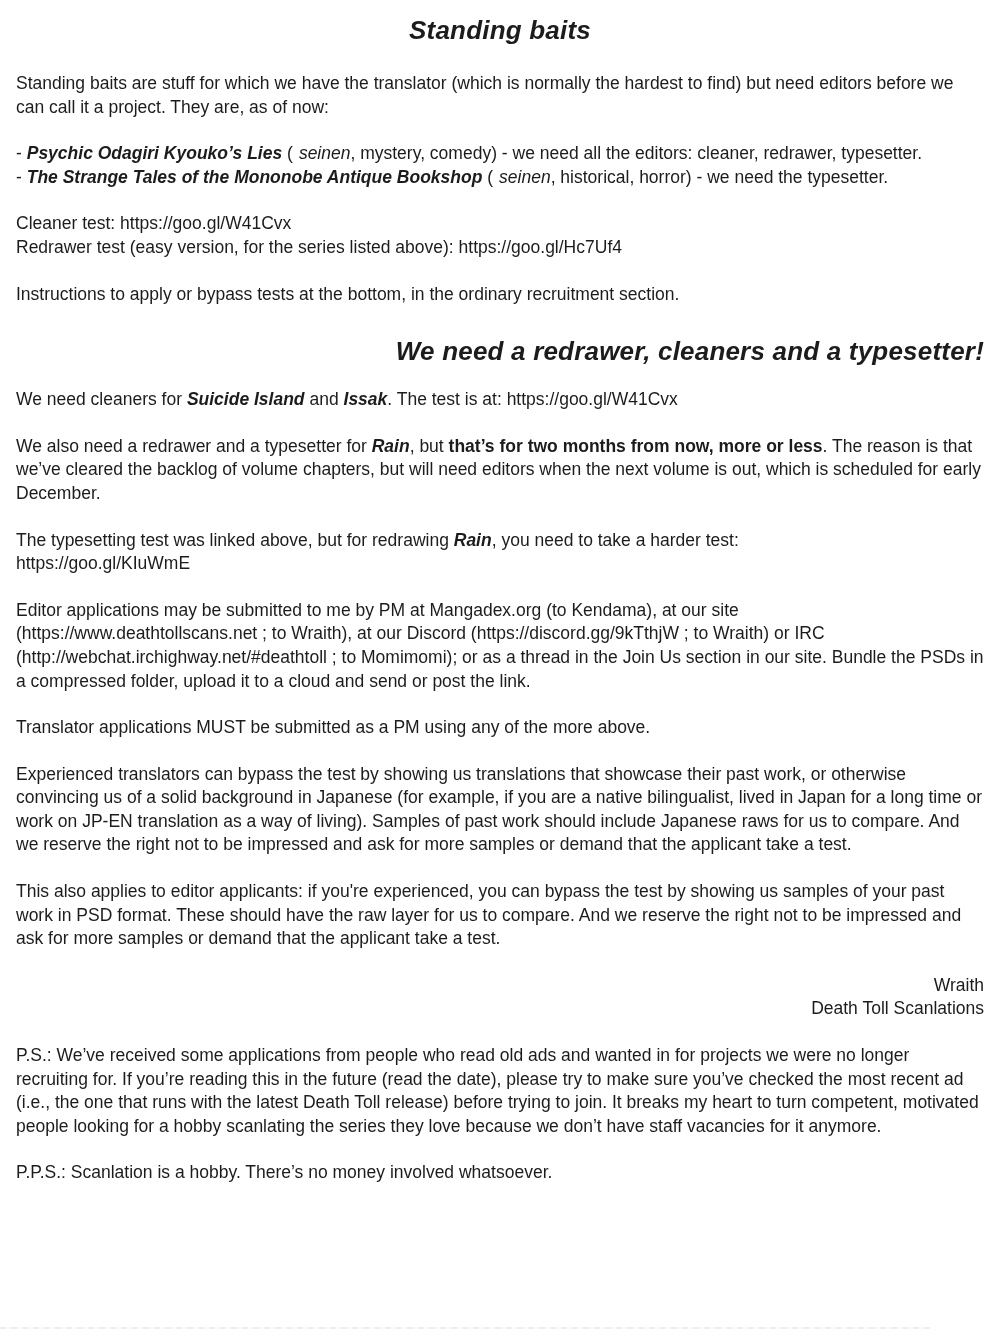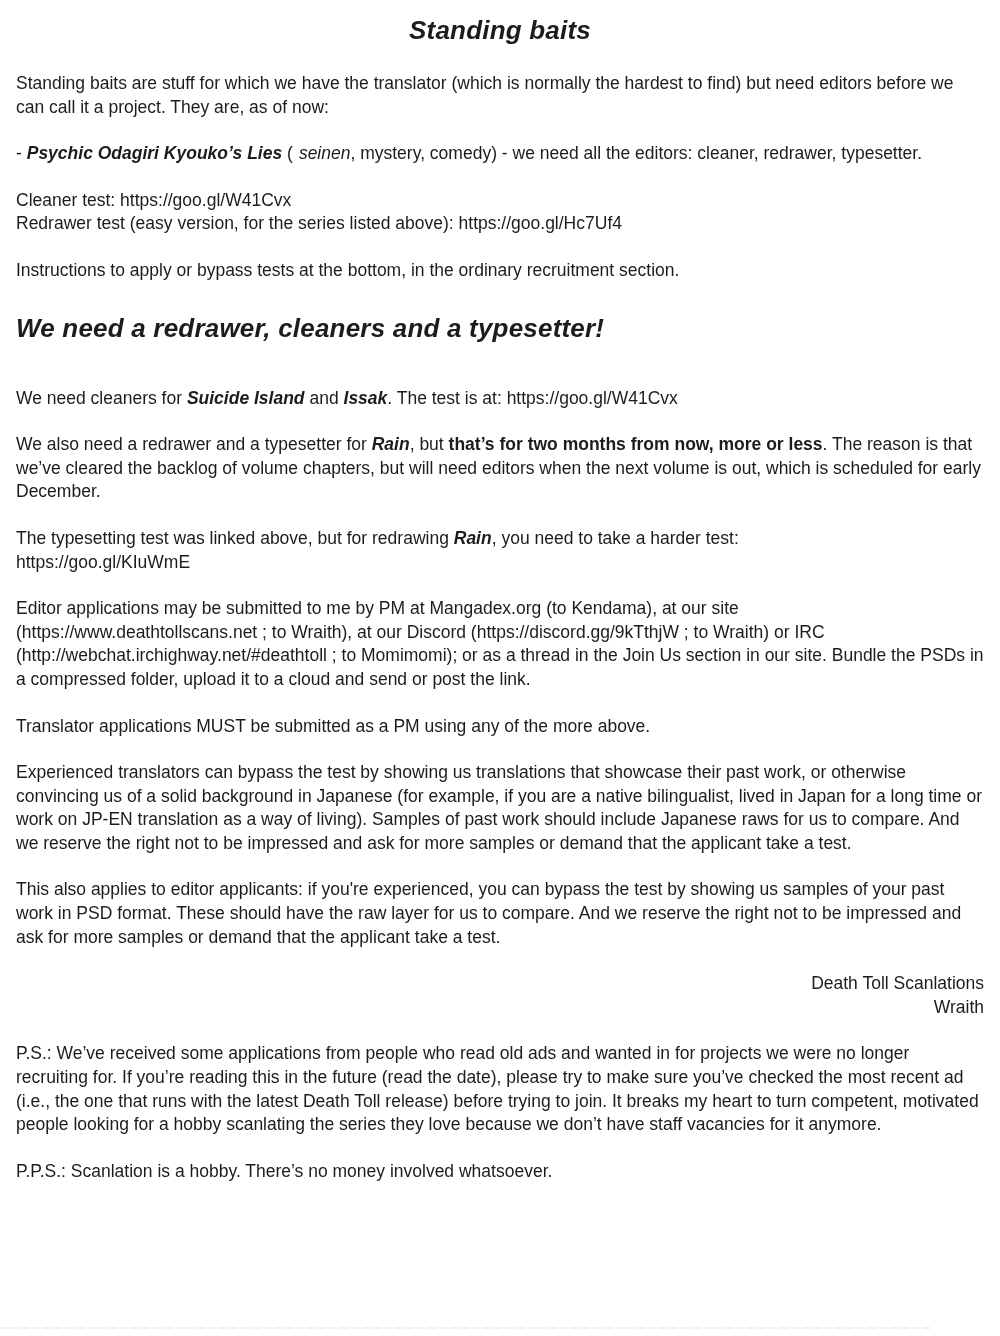--- a/index.html
+++ b/index.html
@@ -21,23 +21,23 @@
     font-style:italic;
     text-align:center;
     line-height:32px;
     margin:4px 0 26px 0;
     letter-spacing:0.2px;
   }
   .h2{
     font-size:26px;
     font-weight:bold;
     font-style:italic;
-    text-align:left;
+    text-align:right;
     line-height:32px;
-    margin:29px 0 43px 0;
+    margin:29px 0 21px 0;
     letter-spacing:0.2px;
   }
   .para{margin:0 0 23px 0;}
   .tight{margin:0;}
   .group{margin:0 0 23px 0;}
   .b{font-weight:bold;}
   .i{font-style:italic;margin-left:6px;}
   .bi{font-weight:bold;font-style:italic;}
   .right{text-align:right;}
   .artifact-strip{
@@ -52,20 +52,21 @@
 <body>
 
 <div class="page">
 
   <div class="h1">Standing baits</div>
 
   <p class="para">Standing baits are stuff for which we have the translator (which is normally the hardest to find) but need editors before we can call it a project. They are, as of now:</p>
 
   <div class="group">
     <div class="tight"><span>- </span><span class="bi">Psychic Odagiri Kyouko’s Lies</span><span> (</span><span class="i">seinen</span><span>, mystery, comedy) - we need all the editors: cleaner, redrawer, typesetter.</span></div>
+    <div class="tight"><span>- </span><span class="bi">The Strange Tales of the Mononobe Antique Bookshop</span><span> (</span><span class="i">seinen</span><span>, historical, horror) - we need the typesetter.</span></div>
   </div>
 
   <div class="group">
     <div class="tight">Cleaner test: https://goo.gl/W41Cvx</div>
     <div class="tight">Redrawer test (easy version, for the series listed above): https://goo.gl/Hc7Uf4</div>
   </div>
 
   <p class="para">Instructions to apply or bypass tests at the bottom, in the ordinary recruitment section.</p>
 
   <div class="h2">We need a redrawer, cleaners and a typesetter!</div>
@@ -79,22 +80,22 @@
   <p class="para">Editor applications may be submitted to me by PM at Mangadex.org (to Kendama), at our site (https://www.deathtollscans.net ; to Wraith), at our Discord (https://discord.gg/9kTthjW ; to Wraith) or IRC (http://webchat.irchighway.net/#deathtoll ; to Momimomi); or as a thread in the Join Us section in our site. Bundle the PSDs in a compressed folder, upload it to a cloud and send or post the link.</p>
 
   <p class="para">Translator applications MUST be submitted as a PM using any of the more above.</p>
 
   <p class="para">Experienced translators can bypass the test by showing us translations that showcase their past work, or otherwise convincing us of a solid background in Japanese (for example, if you are a native bilingualist, lived in Japan for a long time or work on JP-EN translation as a way of living). Samples of past work should include Japanese raws for us to compare. And we reserve the right not to be impressed and ask for more samples or demand that the applicant take a test.</p>
 
   <p class="para">This also applies to editor applicants: if you're experienced, you can bypass the test by showing us samples of your past work in PSD format. These should have the raw layer for us to compare. And we reserve the right not to be impressed and ask for more samples or demand that the applicant take a test.</p>
 
 
   <div class="group right">
+    <div class="tight">Wraith</div>
     <div class="tight">Death Toll Scanlations</div>
-    <div class="tight">Wraith</div>
   </div>
 
   <p class="para">P.S.: We’ve received some applications from people who read old ads and wanted in for projects we were no longer recruiting for. If you’re reading this in the future (read the date), please try to make sure you’ve checked the most recent ad (i.e., the one that runs with the latest Death Toll release) before trying to join. It breaks my heart to turn competent, motivated people looking for a hobby scanlating the series they love because we don’t have staff vacancies for it anymore.</p>
 
   <p class="para">P.P.S.: Scanlation is a hobby. There’s no money involved whatsoever.</p>
 
 </div>
 
 <div class="artifact-strip"></div>
 

